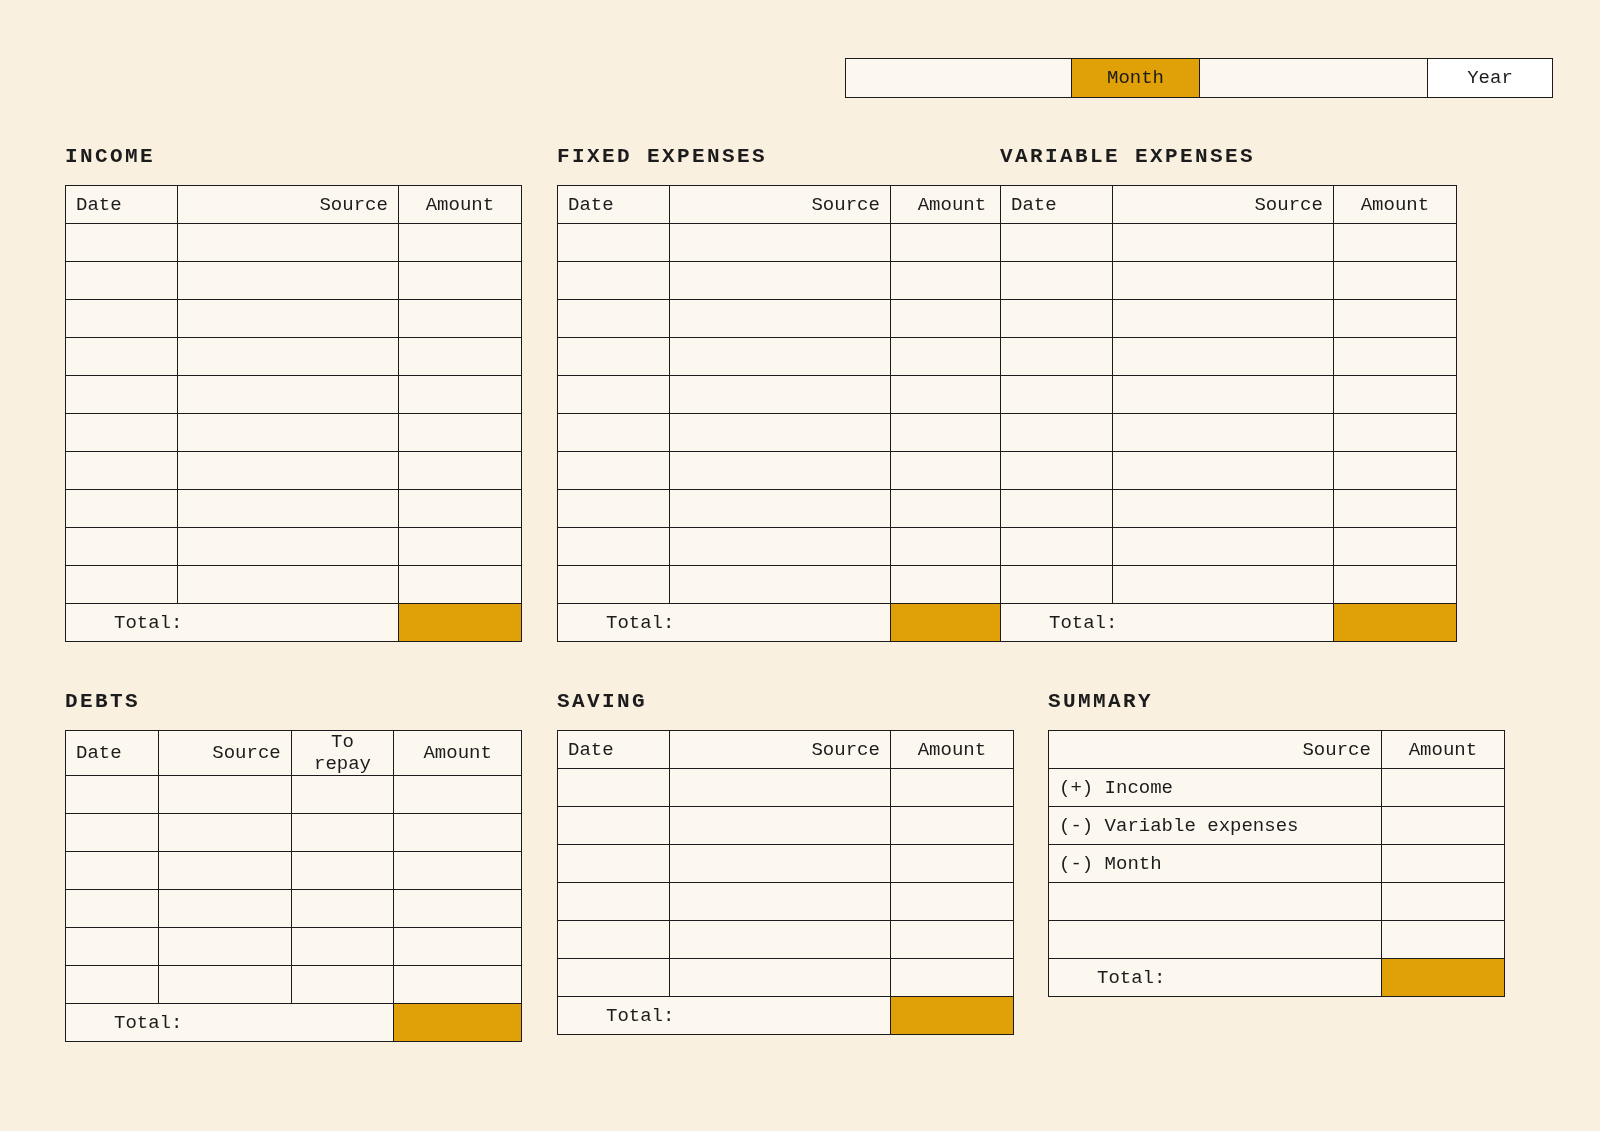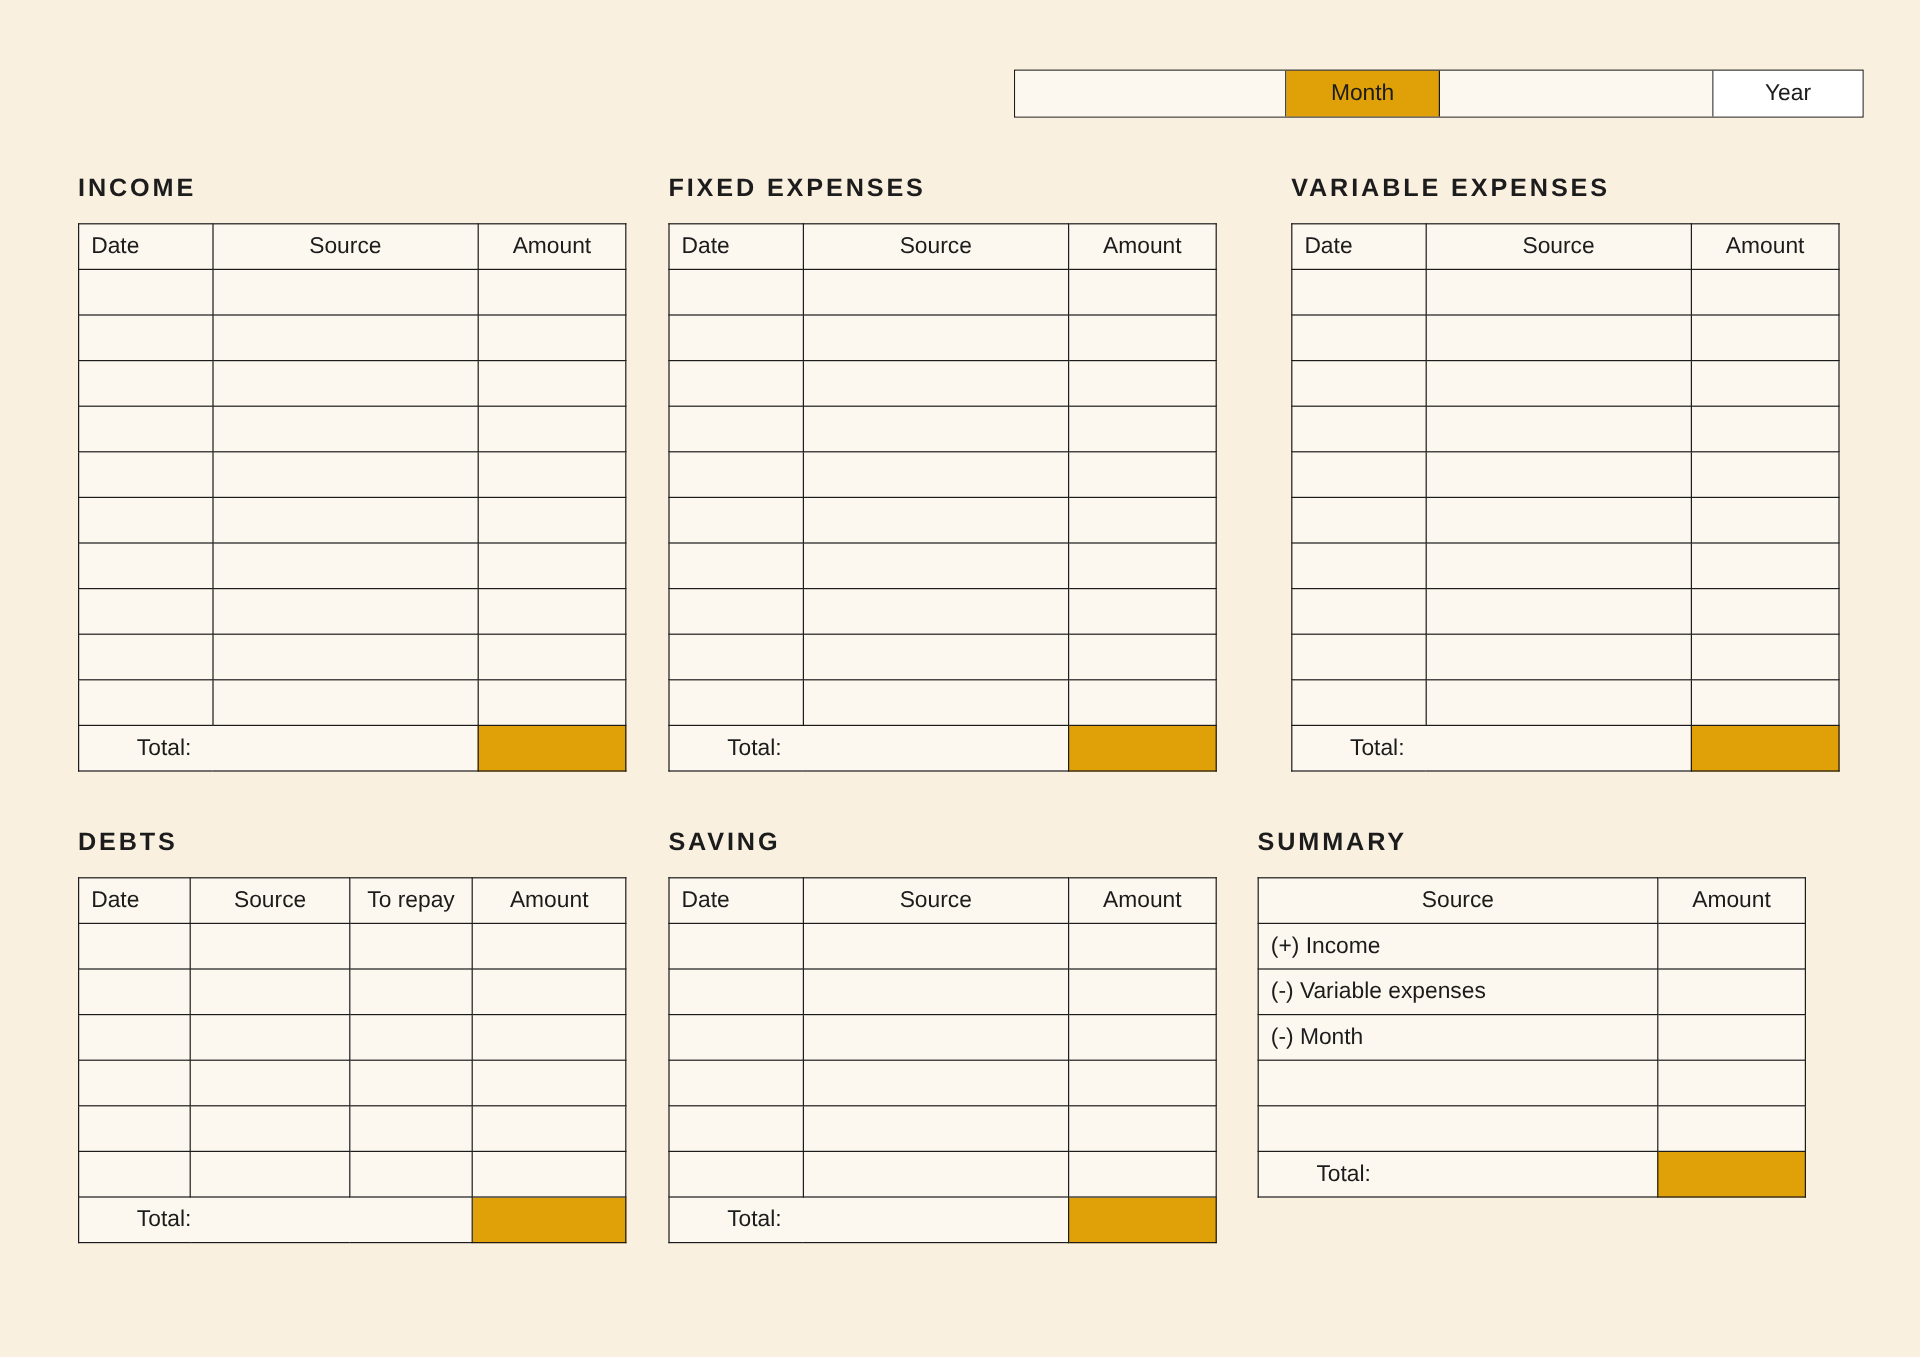--- a/index.html
+++ b/index.html
@@ -13,20 +13,21 @@
     font-family: "Liberation Sans", sans-serif;
     color: #1c1c1c;
     overflow: hidden;
   }
 
   .page {
     position: relative;
     width: 1600px;
     height: 1131px;
     box-sizing: border-box;
+    font-family: Liberation Mono, monospace;
   }
 
   
   .topbar {
     position: absolute;
     top: 58px;
     left: 845px;
     width: 708px;
     height: 40px;
     display: flex;
@@ -81,21 +82,21 @@
   table.sheet td, table.sheet th {
     border: 1.5px solid #1c1c1c;
     height: 38px;
     padding: 0 10px;
     font-size: 19px;
     font-weight: normal;
     background: #fdf8ef;
     box-sizing: border-box;
   }
   th.h-date { background: #709a72; text-align: left; }
-  th.h-source { background: #f7ccc9; text-align: center; }
+  th.h-source { background: #f7ccc9; text-align: right; }
   th.h-repay { background: #709a72; text-align: center; }
   th.h-amount { background: #e0a008; text-align: center; }
 
   td.empty { background: #fdf8ef; }
   tr.total-row td.total-label {
     text-align: left;
     padding-left: 48px;
     font-size: 19px;
     background: #fdf8ef;
   }
@@ -104,21 +105,21 @@
   }
   td.summary-label {
     text-align: left;
     padding-left: 14px;
     font-size: 19px;
   }
 
   
   #income   { left: 65px;   top: 145px;  width: 457px; }
   #fixed    { left: 557px;  top: 145px;  width: 457px; }
-  #variable { left: 1076px; top: 145px;  width: 457px; }
+  #variable { left: 1000px; top: 145px;  width: 457px; }
   #debts    { left: 65px;   top: 690px;  width: 457px; }
   #saving   { left: 557px;  top: 690px;  width: 457px; }
   #summary  { left: 1048px; top: 690px;  width: 457px; }
 </style>
 </head>
 <body>
 
 <div class="page">
 
   <div class="topbar">

